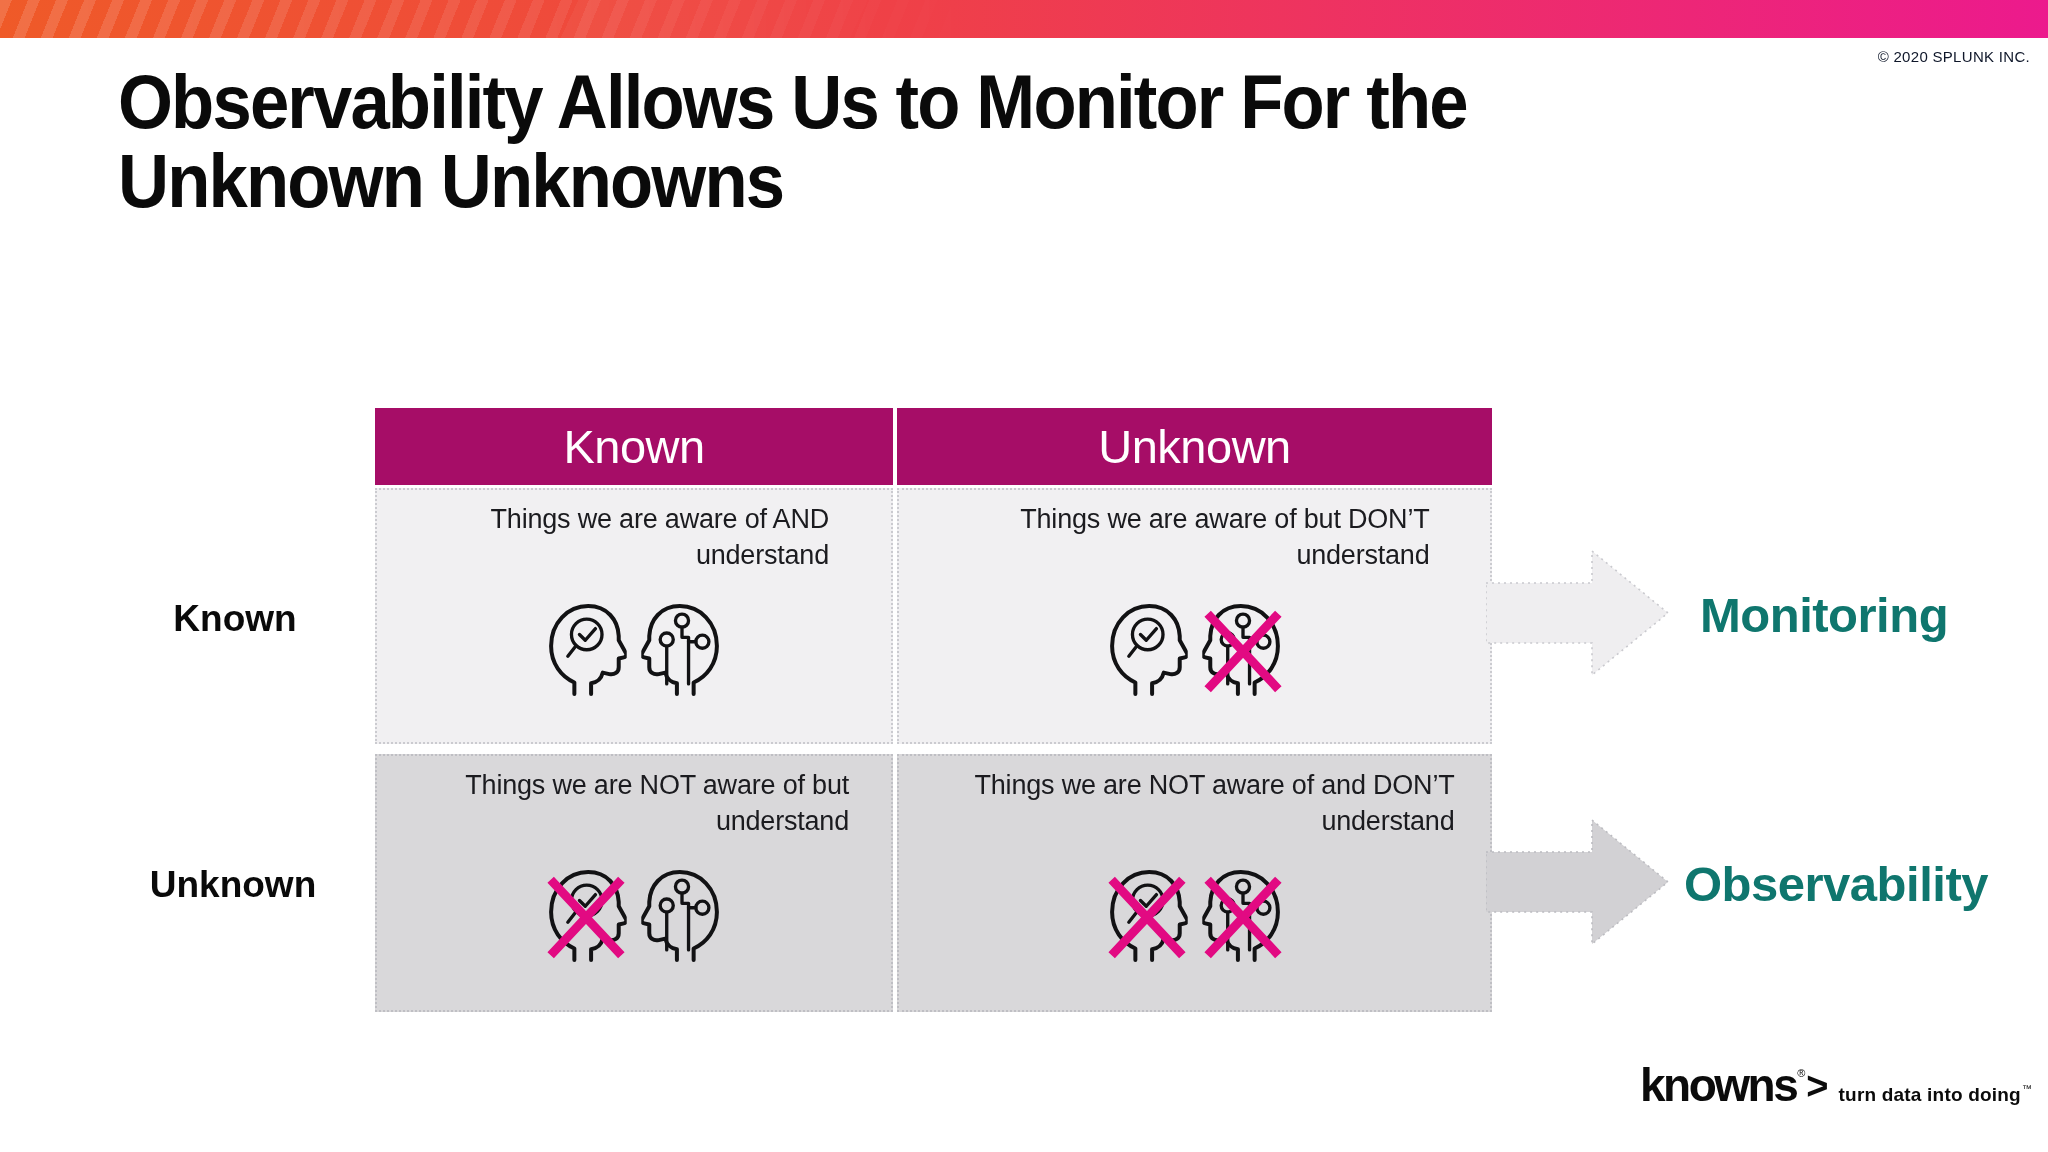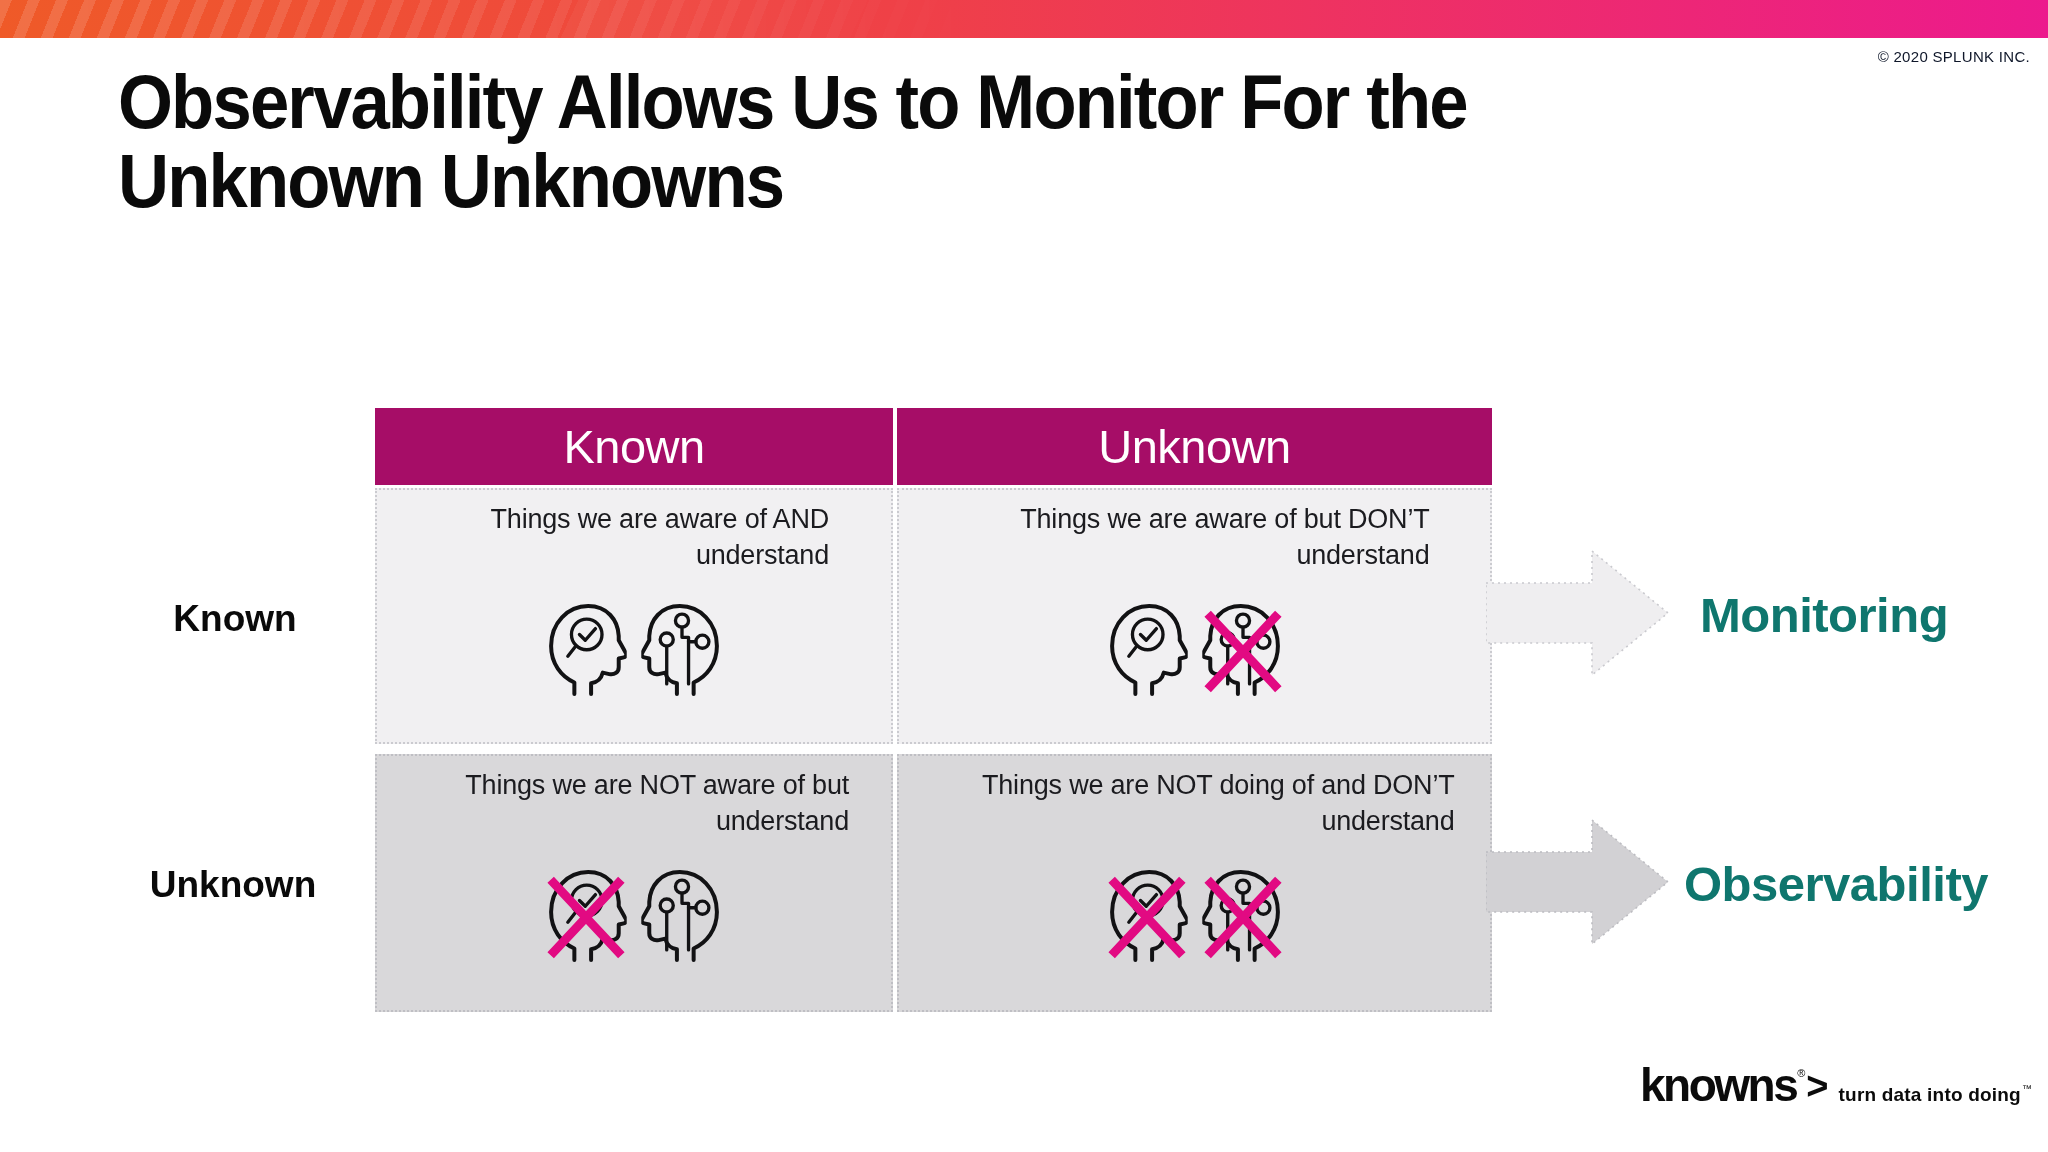--- a/index.html
+++ b/index.html
@@ -196,21 +196,21 @@
       <span class="icon">
         <svg class="glyph" viewBox="0 0 112 132">
             <use href="#ic-understand"></use>
           </svg>
 
       </span>
     </div>
   </div>
 
   <div class="cell dark q4">
-    <div class="cell-text">Things we are NOT doing of and DON’T understand</div>
+    <div class="cell-text">Things we are NOT aware of and DON’T understand</div>
     <div class="icon-pair">
       <span class="icon crossed">
         <svg class="glyph" viewBox="0 0 112 132">
             <use href="#ic-aware"></use>
           </svg>
         <svg class="cross" viewBox="0 0 112 132">
             <path d="M12,22 L100,116 M100,22 L12,116"></path>
           </svg>
       </span>
       <span class="icon crossed">

